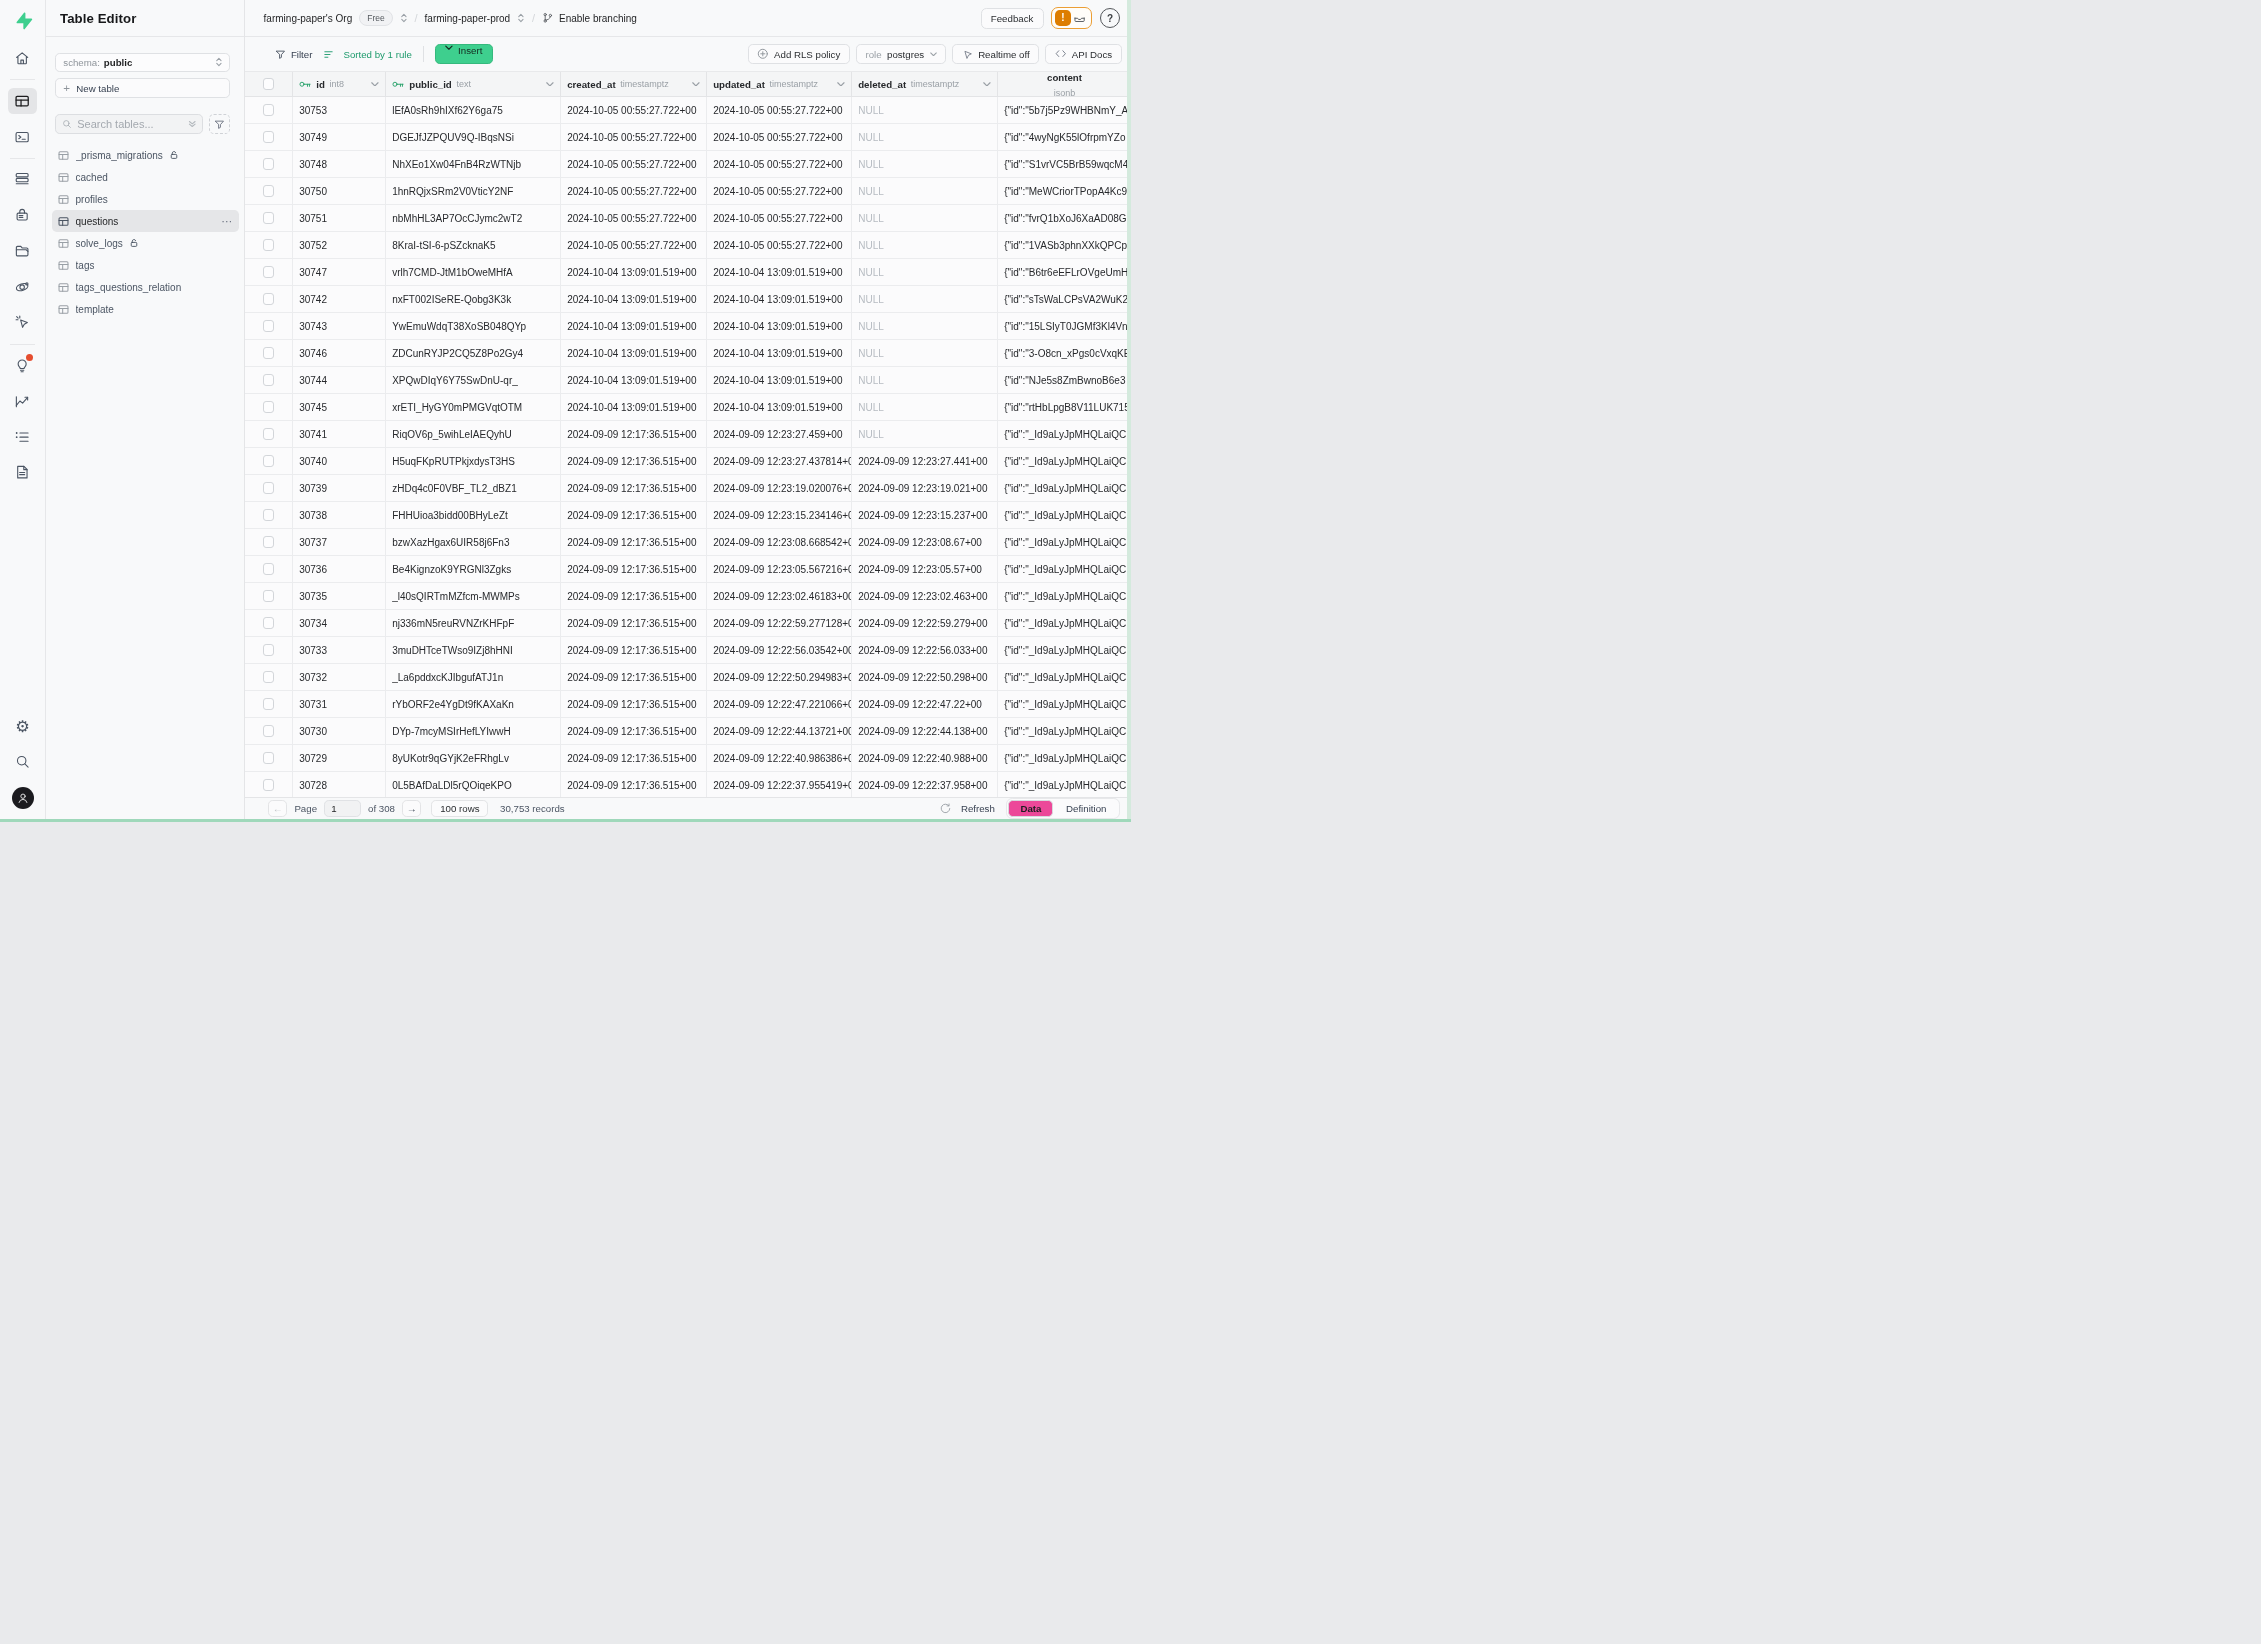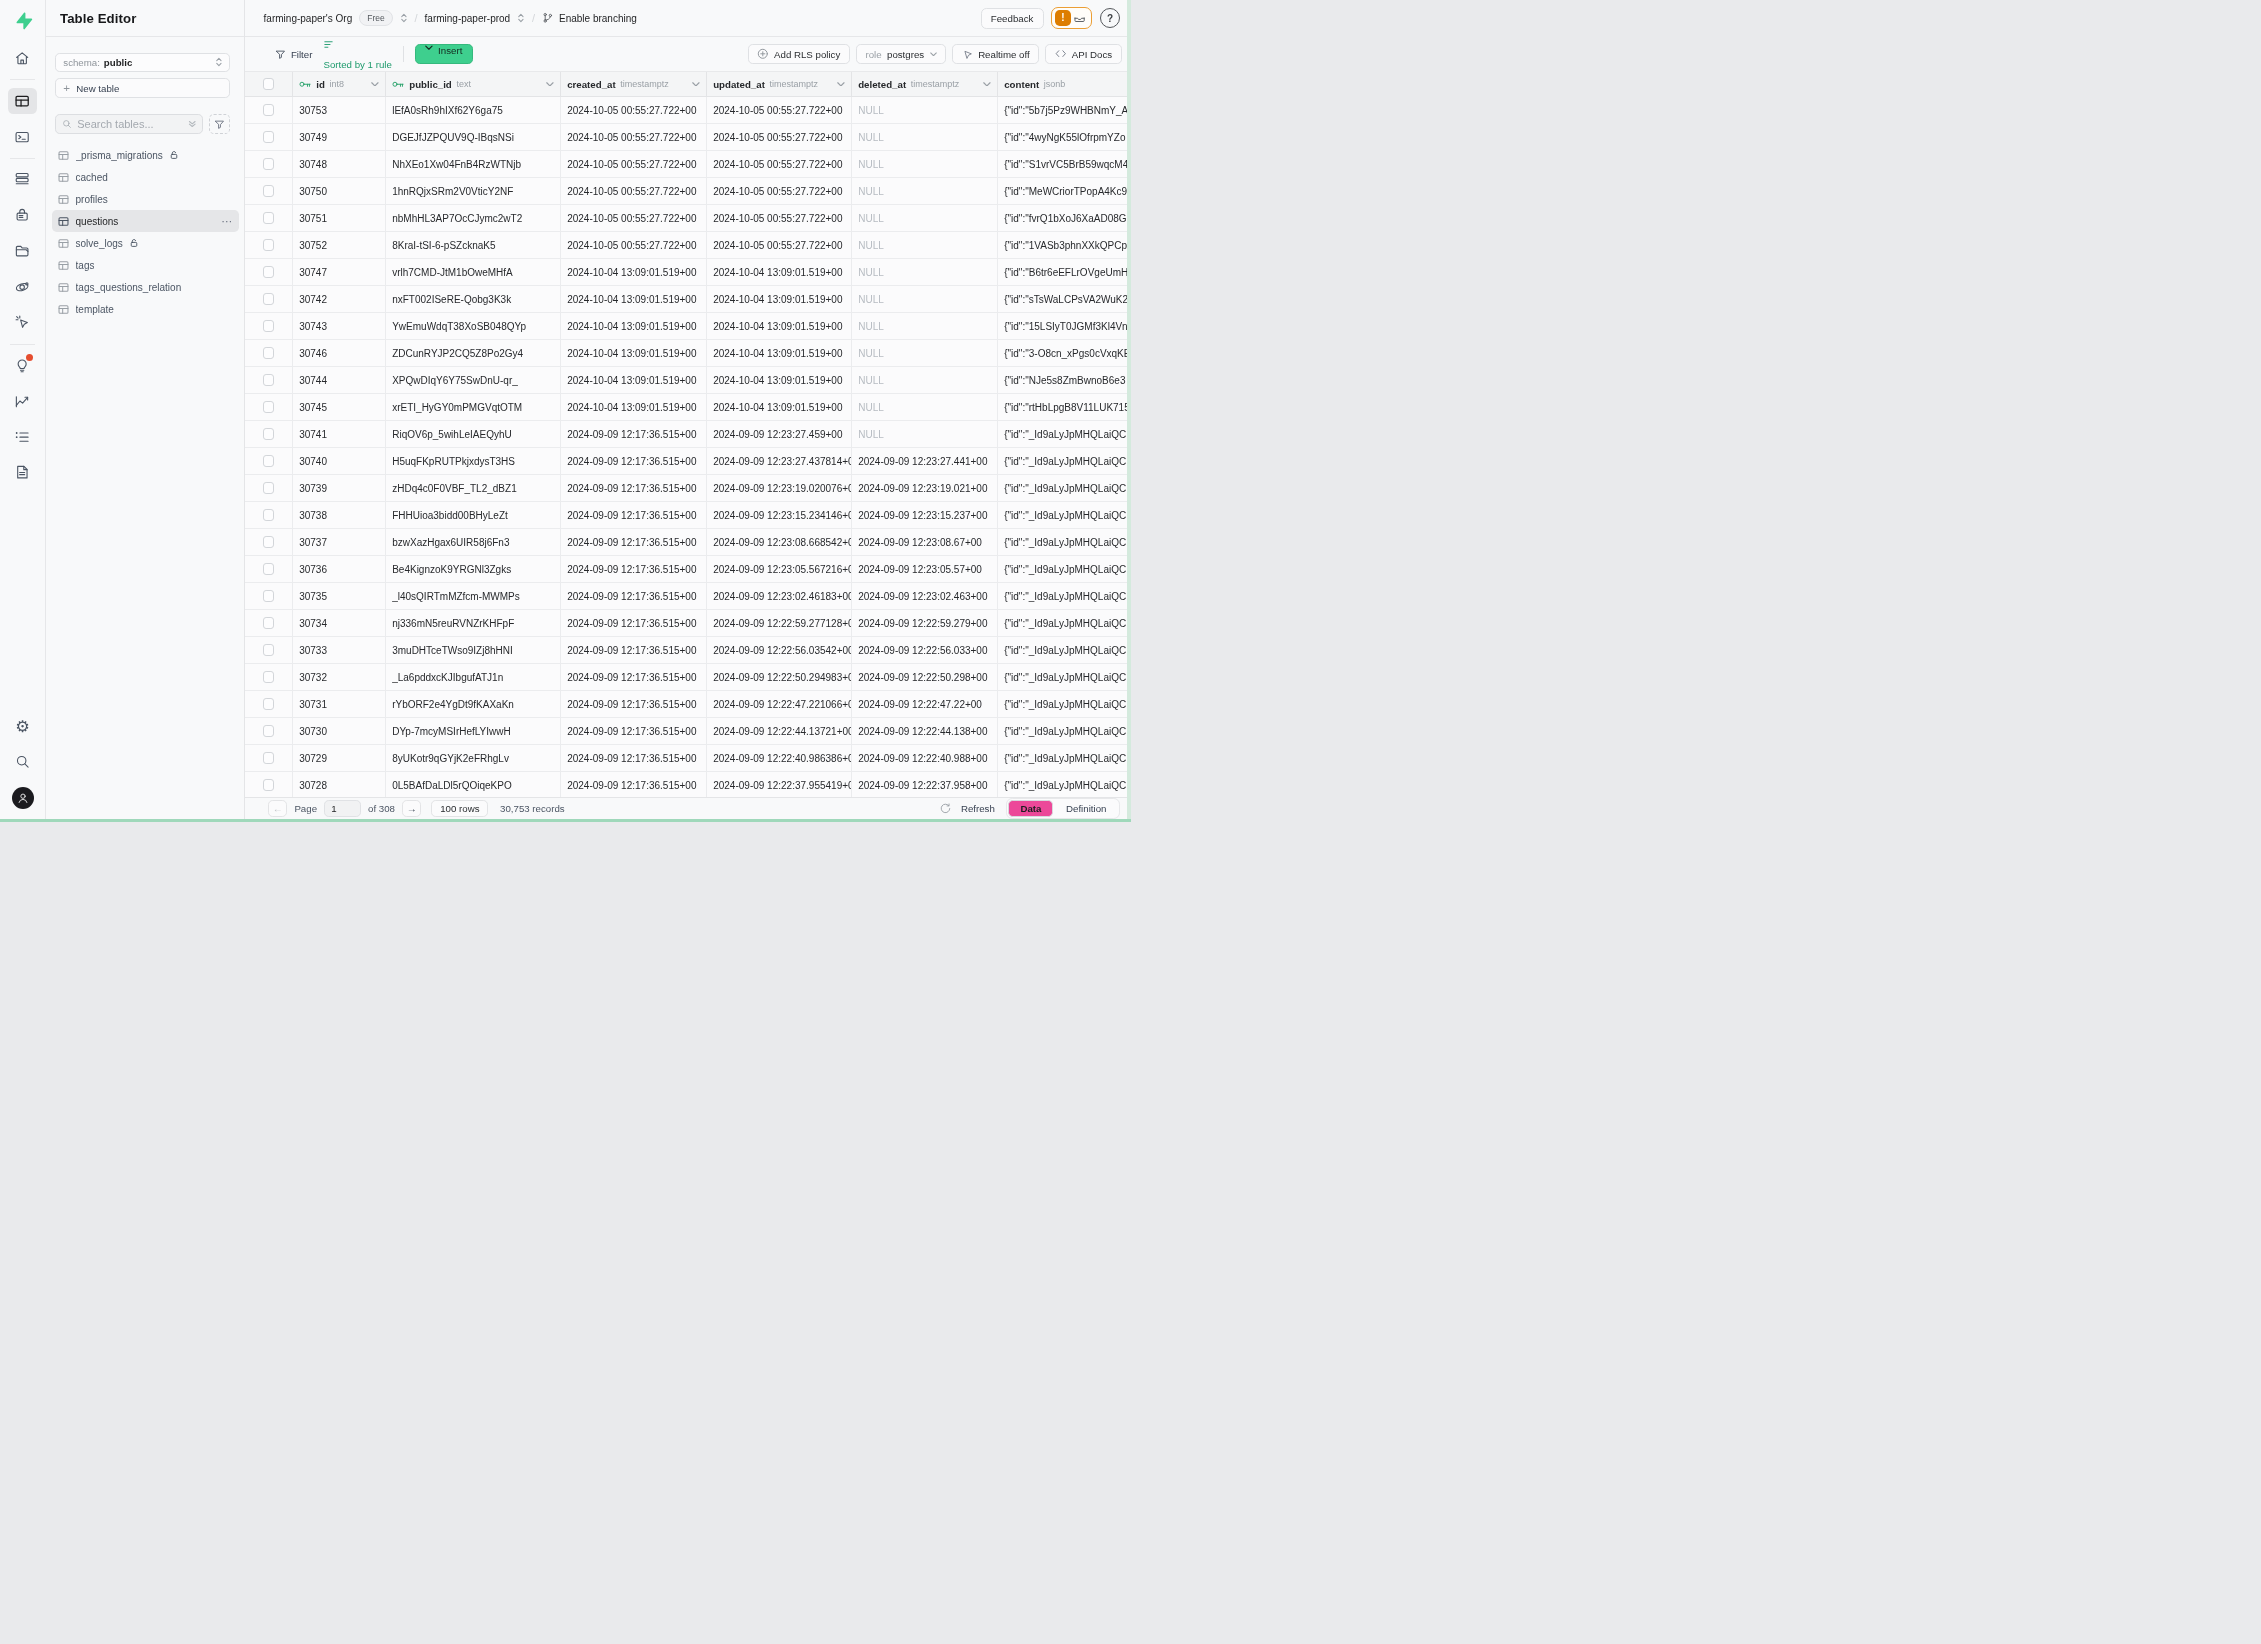--- a/index.html
+++ b/index.html
@@ -74,38 +74,38 @@
                   align-items:center; font-size:9.7px; color:#2a2d30; background:#fbfbfc; cursor:pointer; }
   .alert-btn { height:22px; border:0.8px solid #eb9e34; border-radius:7px; display:flex; align-items:center;
                padding:0 5.4px 0 2.3px; gap:1.6px; background:#fffdf9; cursor:pointer; }
   .alert-oct { width:16.3px; height:16.3px; background:#dd7d00; border-radius:4.7px; color:#fff; font-weight:700;
                font-size:10px; display:flex; align-items:center; justify-content:center; }
   .help-btn { width:20px; height:20px; border-radius:50%; border:1.2px solid #54575b; color:#3c3f43;
               display:flex; align-items:center; justify-content:center; font-size:10px; font-weight:600; cursor:pointer; }
 
   .toolbar { height:34px; display:flex; align-items:center; padding:0 9.3px 0 29.5px; gap:11px; }
   .tool-plain { display:flex; align-items:center; gap:5.4px; color:#374151; font-size:9.7px; cursor:pointer; }
-  .tool-green { display:flex; gap:9px; color:#1d9a6c; font-size:9.7px; cursor:pointer;flex-direction:column; }
+  .tool-green { display:flex; gap:9px; color:#1d9a6c; font-size:9.7px; cursor:pointer; }
   .tool-green svg.ic { stroke:#1d9a6c; }
   .vdiv { width:0.8px; height:15.5px; background:#dfe1e4; }
   .insert-btn { height:20px; background:#3ecf8e; border:0.8px solid #35b97d; border-radius:4.7px; color:#14291f;
                 font-size:9.7px; display:flex; gap:5.4px; padding:0 9.3px; cursor:pointer; }
   .insert-btn svg.ic { stroke:#14291f; }
   .toolbar-right { margin-left:auto; display:flex; align-items:center; gap:6.2px; }
   .tbtn { height:20px; border:0.8px solid #dfe1e4; border-radius:4.7px; background:#fbfbfc; display:flex;
           align-items:center; gap:5.4px; padding:0 8.5px; font-size:9.7px; color:#2a2d30; cursor:pointer; }
   .tbtn .muted { color:#9aa0a6; }
 
   
   .grid { position:absolute; left:0; right:0; top:71px; bottom:25px; overflow:hidden; border-top:0.8px solid #e8e9eb; }
   .grid-head { display:grid; grid-template-columns:48px 93px 175px 146px 145px 146px 1fr; height:25px;
                background:#f4f5f6; border-bottom:0.8px solid #e3e4e6; }
   .hcell { display:flex; align-items:center; gap:4.7px; padding:0 6.2px; border-right:0.8px solid #e3e4e6;
            overflow:hidden; white-space:nowrap; cursor:pointer; }
-  .hcell:last-child { border-right:none; }
+  .hcell:last-child { border-right:none;flex-direction:column; }
   .hcell .cname { font-size:9.7px; font-weight:700; color:#26282b; }
   .hcell .ctype { font-size:9px; color:#9aa0a6; }
   .hcell .chev { margin-left:auto; flex:none; }
   .hcell:last-child .chev { display:none; }
   .cbx { width:11.6px; height:11.6px; border:1.2px solid #d2d5d9; border-radius:3.1px; background:#fdfdfe; cursor:pointer; flex:none; }
   .sel-cell { display:flex; align-items:center; justify-content:center; border-right:0.8px solid #e3e4e6; }
   .grid-body .sel-cell { border-right:0.8px solid #ebecee; }
   .grow { display:grid; grid-template-columns:48px 93px 175px 146px 145px 146px 1fr; height:27px;
           background:#fbfbfc; border-bottom:0.8px solid #ebecee; }
   .gcell { display:flex; align-items:center; padding:0 6.2px; border-right:0.8px solid #ebecee;

